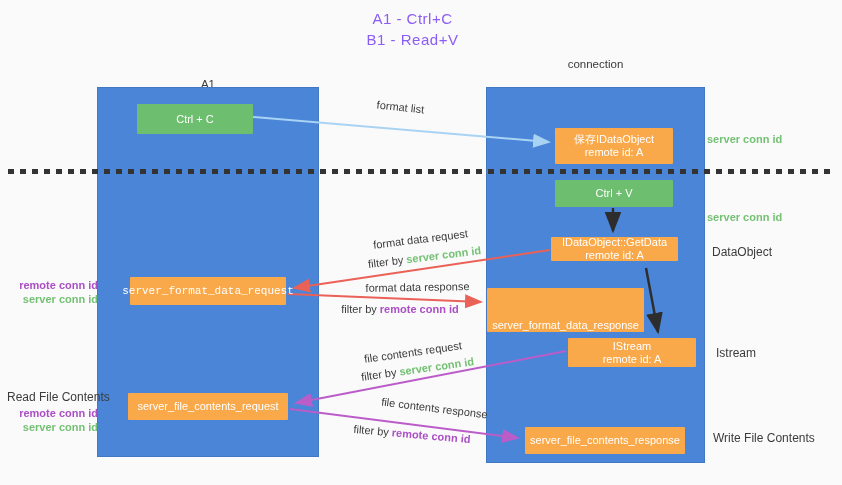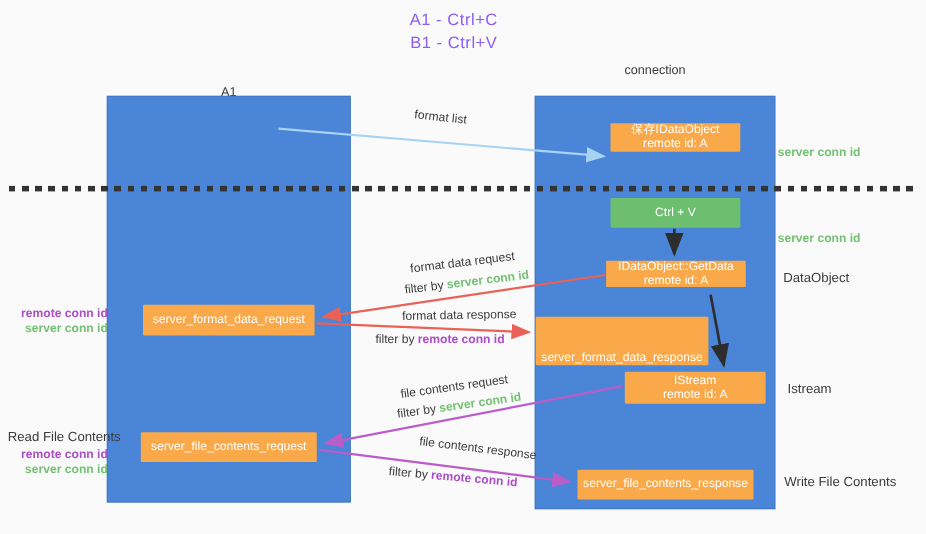--- a/index.html
+++ b/index.html
@@ -60,24 +60,24 @@
     color: #fff;
     font-size: 11px;
     line-height: 13px;
     text-align: center;
     z-index: 4;
     border-radius: 1px;
   }
   .node.green { background: #6dbe6e; }
   .node.orange { background: #f9a84a; }
   #ctrl-c   { left: 137px; top: 104px; width: 116px; height: 30px; }
-  #save-obj { left: 555px; top: 112px; width: 118px; height: 26px; }
+  #save-obj { left: 555px; top: 128px; width: 118px; height: 36px; }
   #ctrl-v   { left: 555px; top: 180px; width: 118px; height: 27px; text-align: right; }
   #getdata  { left: 551px; top: 237px; width: 127px; height: 24px; }
-  #fmt-req  { left: 130px; top: 277px; width: 156px; height: 28px; }
+  #fmt-req  { left: 130px; top: 277px; width: 156px; height: 28px; font-family: Liberation Mono, monospace; }
   #fmt-resp { left: 487px; top: 288px; width: 157px; height: 44px; justify-content: flex-end; }
   #istream-box { left: 568px; top: 338px; width: 128px; height: 29px; }
   #file-req  { left: 128px; top: 393px; width: 160px; height: 27px; }
   #file-resp { left: 525px; top: 427px; width: 160px; height: 27px; }
   .lbl {
     position: absolute;
     font-size: 11px;
     white-space: nowrap;
     z-index: 4;
     color: #3b3b3b;
@@ -96,21 +96,21 @@
   }
   .side-black { font-size: 12px; }
 </style>
 </head>
 <body>
 
 <div class="canvas">
 
   <div class="title">
     <div>A1 - Ctrl+C</div>
-    <div>B1 - Ctrl+V</div>
+    <div>B1 - Read+V</div>
   </div>
 
   <div class="col-header left">
     <div>A1</div>
     <div>remote</div>
   </div>
   <div class="col-header right">
     <div>connection</div>
   </div>
 
@@ -136,20 +136,23 @@
     </defs>
     <line x1="253" y1="117" x2="549" y2="142" stroke="#a9d3f2" stroke-width="2" marker-end="url(#ah-blue)"></line>
     <line x1="613" y1="208" x2="613" y2="231" stroke="#2d2d2d" stroke-width="2.4" marker-end="url(#ah-black)"></line>
     <line x1="646" y1="268" x2="658" y2="332" stroke="#2d2d2d" stroke-width="2.4" marker-end="url(#ah-black)"></line>
     <line x1="550" y1="250" x2="294" y2="288" stroke="#ea6157" stroke-width="2" marker-end="url(#ah-red)"></line>
     <line x1="288" y1="294" x2="481" y2="302" stroke="#ea6157" stroke-width="2" marker-end="url(#ah-red)"></line>
     <line x1="566" y1="351" x2="296" y2="403" stroke="#bb5dc9" stroke-width="2" marker-end="url(#ah-purple)"></line>
     <line x1="290" y1="409" x2="518" y2="438" stroke="#bb5dc9" stroke-width="2" marker-end="url(#ah-purple)"></line>
   </svg>
 
+  <div class="node green" id="ctrl-c">
+    <span>Ctrl + C</span>
+  </div>
   <div class="node orange" id="save-obj">
     <span>保存IDataObject</span>
     <span>remote id: A</span>
   </div>
   <div class="node green" id="ctrl-v">
     <span>Ctrl + V</span>
   </div>
   <div class="node orange" id="getdata">
     <span>IDataObject::GetData</span>
     <span>remote id: A</span>

